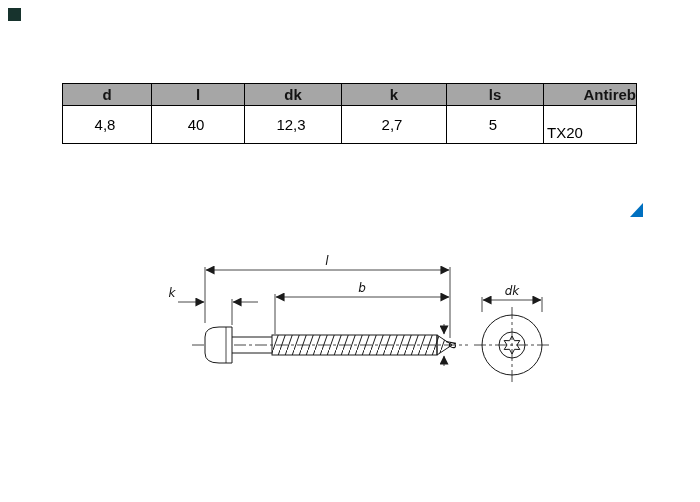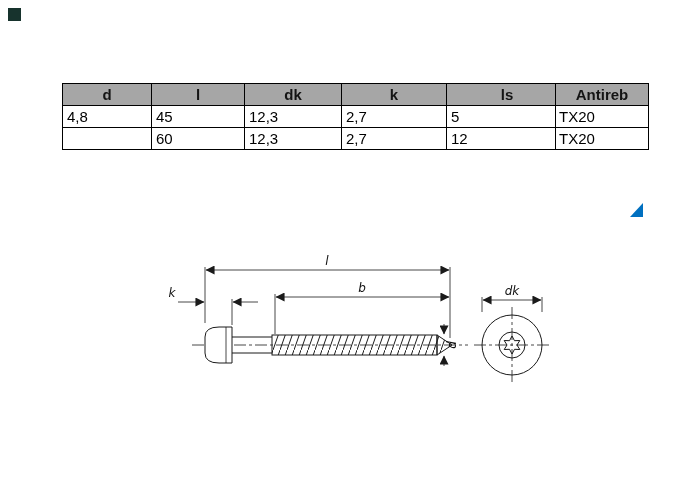--- a/index.html
+++ b/index.html
@@ -25,24 +25,24 @@
     overflow: hidden; white-space: nowrap;
   }
   .spec-table th {
     background: #a6a6a6; font-weight: 700; color: #141414;
     text-align: center; padding: 0;
   }
   .spec-table th:nth-child(1){ width: 88px; }
   .spec-table th:nth-child(2){ width: 92px; }
   .spec-table th:nth-child(3){ width: 96px; }
   .spec-table th:nth-child(4){ width: 104px; }
-  .spec-table th:nth-child(5){ width: 96px; padding-left: 12px; }
-  .spec-table th:nth-child(6){ width: 92px; }
-  .spec-table td { color: #000; text-align: left; padding: 0 8px 0 4px; background: #fff; }
-  .spec-table td.left { text-align: left; padding: 0 2px 0 3px; }
+  .spec-table th:nth-child(5){ width: 96px; }
+  .spec-table th:nth-child(6){ width: 92px; text-align: right; }
+  .spec-table td { color: #000; text-align: center; padding: 0 8px 0 4px; background: #fff; }
+  .spec-table td.left { text-align: left; padding: 16px 2px 0 3px; }
 
   
   .corner-marker {
     position: absolute; left: 630px; top: 203px;
     width: 13px; height: 14px; background: #0070c0;
     clip-path: polygon(100% 0, 100% 100%, 0 100%);
   }
 
   
   svg.drawing { position: absolute; left: 0; top: 250px; }
@@ -67,32 +67,24 @@
         <th>l</th>
         <th>dk</th>
         <th>k</th>
         <th>ls</th>
         <th>Antireb</th>
       </tr>
   </thead>
   <tbody id="body-rows">
       <tr>
         <td>4,8</td>
-        <td>45</td>
+        <td>40</td>
         <td>12,3</td>
         <td>2,7</td>
         <td>5</td>
-        <td class="left">TX20</td>
-      </tr>
-      <tr>
-        <td></td>
-        <td>60</td>
-        <td>12,3</td>
-        <td>2,7</td>
-        <td>12</td>
         <td class="left">TX20</td>
       </tr>
     </tbody>
 </table>
 
 <div class="corner-marker"></div>
 
 <svg class="drawing" width="700" height="230" viewBox="0 0 700 230">
   <defs>
     <marker id="arw" viewBox="0 0 10 10" refX="9.5" refY="5" markerWidth="11" markerHeight="9" orient="auto" markerUnits="userSpaceOnUse">

